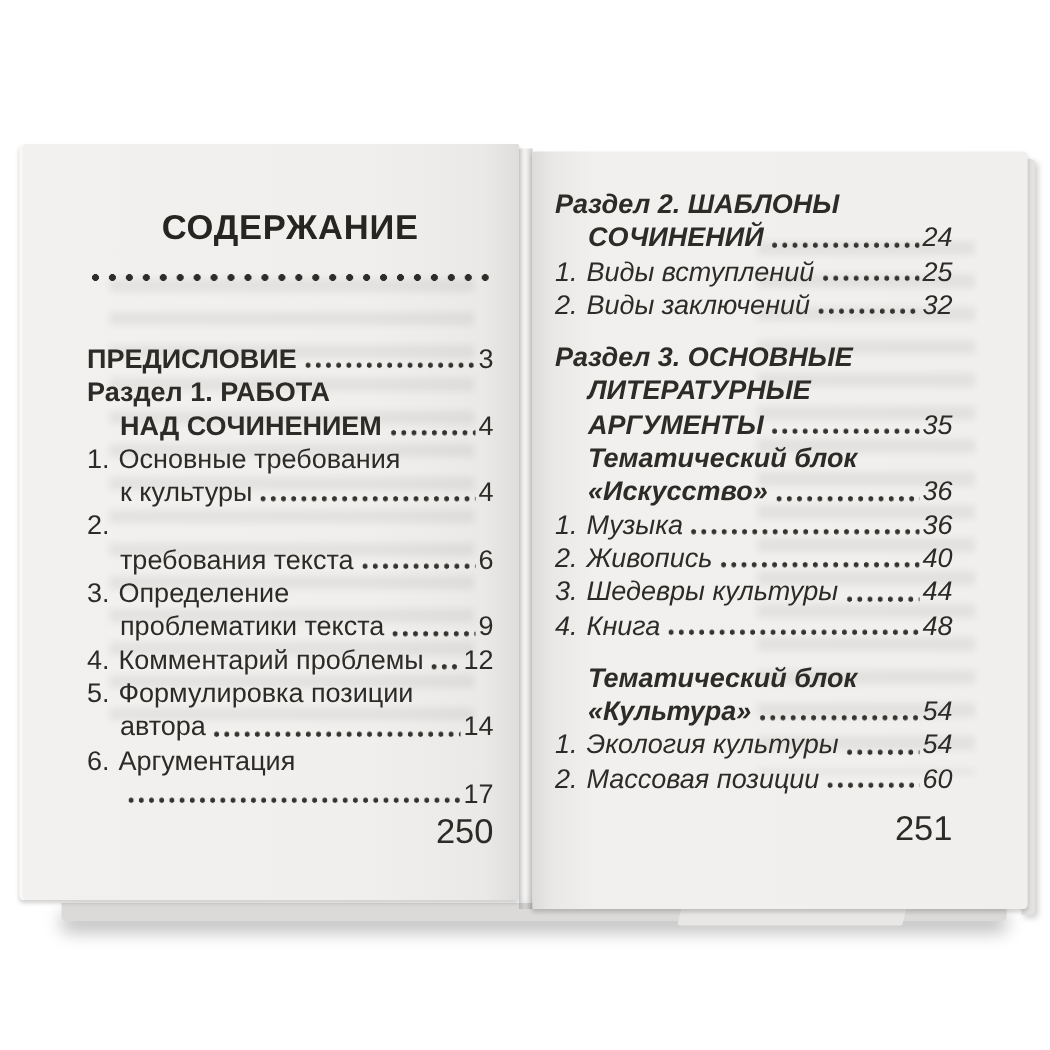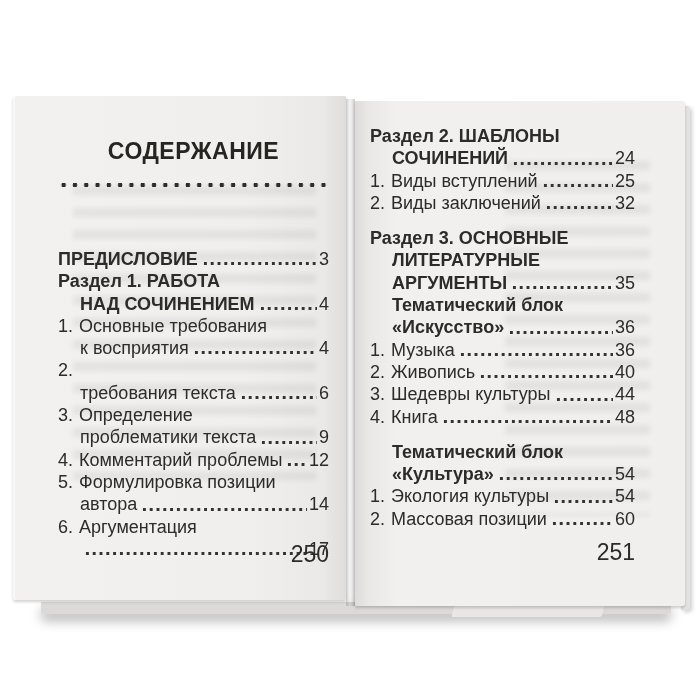--- a/index.html
+++ b/index.html
@@ -42,31 +42,31 @@
   }
   
   .ghost{
     position:absolute;pointer-events:none;opacity:.08;filter:blur(2.5px);
     background:repeating-linear-gradient(180deg,rgba(50,48,45,.9) 0 9px,rgba(0,0,0,0) 9px 22px);
   }
   .ghost-l{left:60px;right:30px;top:90px;bottom:120px;}
   .ghost-r{left:150px;right:35px;top:60px;bottom:90px;}
   .content{position:relative;}
   .page-left .content{padding:42px 17px 0 45px;}
-  .page-right .content{padding:24px 50px 0 15px;}
+  .page-right .content{padding:24px 50px 0 15px;font-style:italic;}
   .title{
     text-align:center;font-size:23px;font-weight:700;letter-spacing:.5px;color:#272521;
   }
   .sep{
     height:6px;margin-top:17px;
     background-image:radial-gradient(circle,#2f2d2a 2.1px,rgba(0,0,0,0) 2.5px);
     background-size:11.3px 6px;background-repeat:repeat-x;background-position:left center;
   }
   .toc{font-size:18px;line-height:22.3px;}
-  .page-left .toc{margin-top:60px;}
+  .page-left .toc{margin-top:40px;}
   .entry.bold{font-weight:700;}
   .entry.gap{margin-top:13px;}
   .entry.block{padding-left:22px;}
   .line{display:flex;align-items:baseline;}
   .line.cont{padding-left:22px;}
   .entry.block .line.cont{padding-left:0;}
   .num{flex:0 0 21px;}
   .txt{white-space:nowrap;}
   .dots{
     flex:1 1 auto;min-width:10px;height:5px;align-self:flex-end;
@@ -112,21 +112,21 @@
                 <span class="dots"></span>
                 <span class="pg">4</span>
               </div>
             </div>
             <div class="entry">
               <div class="line">
                 <span class="num">1.</span>
                 <span class="txt">Основные требования</span>
               </div>
               <div class="line cont">
-                <span class="txt">к восприятия</span>
+                <span class="txt">к культуры</span>
                 <span class="dots"></span>
                 <span class="pg">4</span>
               </div>
             </div>
             <div class="entry">
               <div class="line">
                 <span class="num">2.</span>
               </div>
               <div class="line cont">
                 <span class="txt">требования текста</span>

